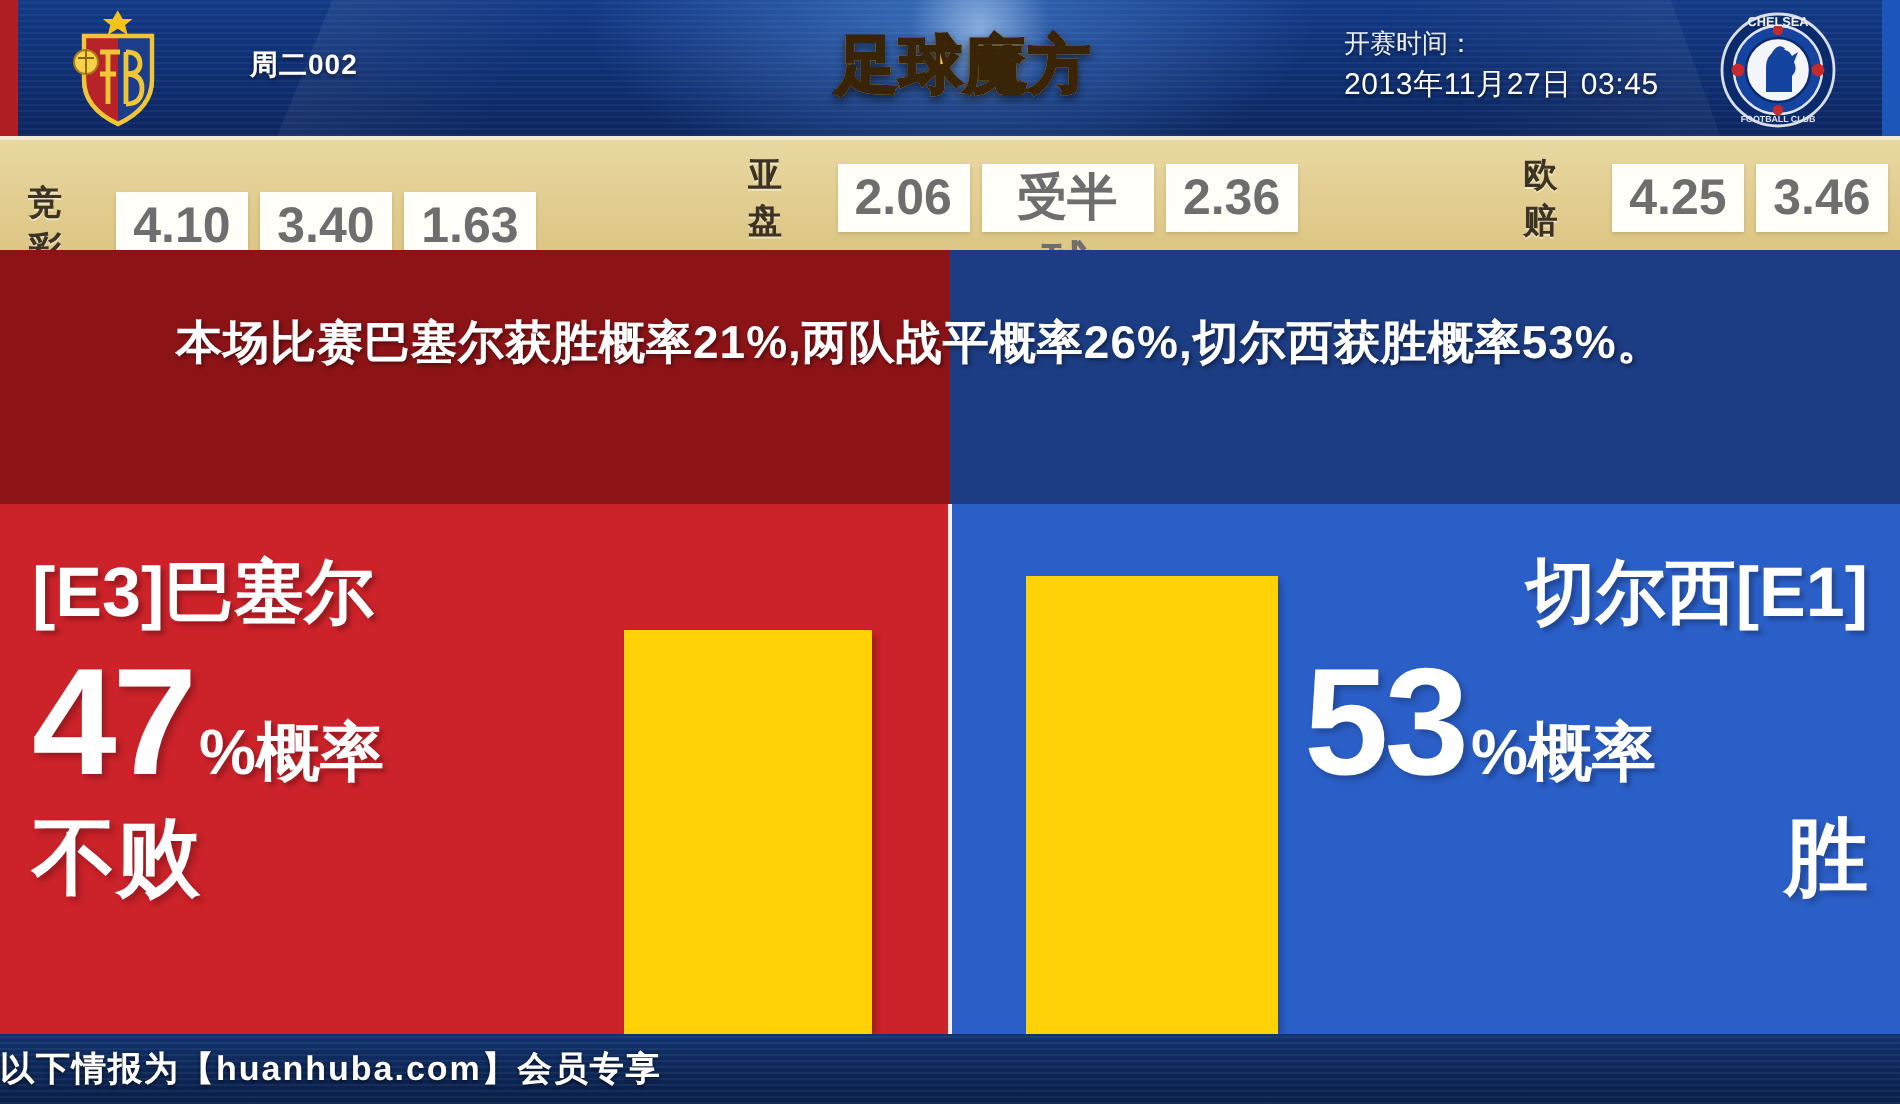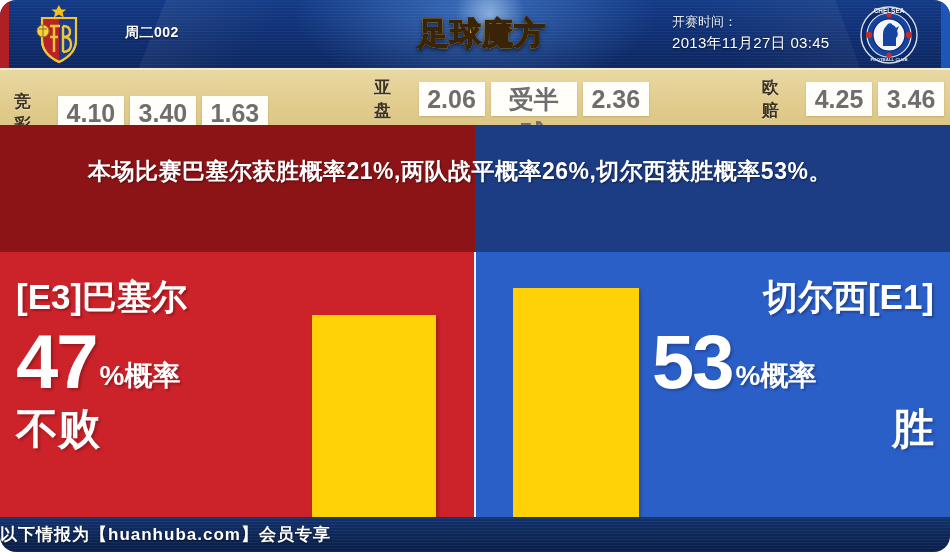--- a/index.html
+++ b/index.html
@@ -1,17 +1,17 @@
 <!DOCTYPE html>
 <html><head>
 <meta charset="utf-8">
 <style>
   html,body{margin:0;padding:0;background:#fff;}
   body{font-family:"Liberation Sans","DejaVu Sans",sans-serif;}
-  #app{position:relative;width:950px;height:552px;overflow:hidden;background:#fff;border-radius:16px;}
+  #app{position:relative;width:950px;height:552px;overflow:hidden;background:#fff;}
 
   
   .header{position:absolute;left:0;top:0;width:950px;height:68px;
     background:
       radial-gradient(ellipse 260px 120px at 475px 10px, rgba(90,150,230,.55) 0%, rgba(40,80,175,0) 70%),
       linear-gradient(180deg,#123a86 0%,#0f3075 45%,#0c2660 100%);
     overflow:hidden;}
   .hdr-texture{position:absolute;inset:0;
     background-image:repeating-linear-gradient(0deg, rgba(255,255,255,.045) 0 1px, rgba(0,0,0,0) 1px 3px);
     pointer-events:none;}
@@ -84,21 +84,21 @@
 
   .team{position:absolute;color:#fff;font-weight:bold;}
   .team-l{left:16px;top:24px;width:282px;text-align:left;}
   .team-r{left:652px;top:24px;width:282px;text-align:right;}
   .team-name{font-size:35px;line-height:42px;letter-spacing:0px;
     text-shadow:2px 2px 2px rgba(0,0,0,.25);}
   .pct-row{display:flex;align-items:flex-end;margin-top:6px;}
   .pct-row.right{justify-content:flex-start;}
   .pct-num{font-size:76px;line-height:76px;font-weight:bold;letter-spacing:-2px;
     text-shadow:2px 2px 3px rgba(0,0,0,.25);}
-  .pct-suffix{font-size:28px;line-height:34px;font-weight:bold;padding-bottom:7px;padding-left:3px;
+  .pct-suffix{font-size:32px;line-height:34px;font-weight:bold;padding-bottom:7px;padding-left:3px;
     text-shadow:2px 2px 2px rgba(0,0,0,.25);}
   .verdict{font-size:42px;line-height:50px;font-weight:bold;margin-top:4px;
     text-shadow:2px 2px 3px rgba(0,0,0,.25);}
 
   
   .footer{position:absolute;left:0;top:517px;width:950px;height:35px;
     background:linear-gradient(180deg,#12336f 0%,#0d2758 50%,#0a1f49 100%);
     display:flex;align-items:center;overflow:hidden;}
   .ftr-texture{position:absolute;inset:0;
     background-image:repeating-linear-gradient(0deg, rgba(255,255,255,.05) 0 1px, rgba(0,0,0,0) 1px 3px);}

